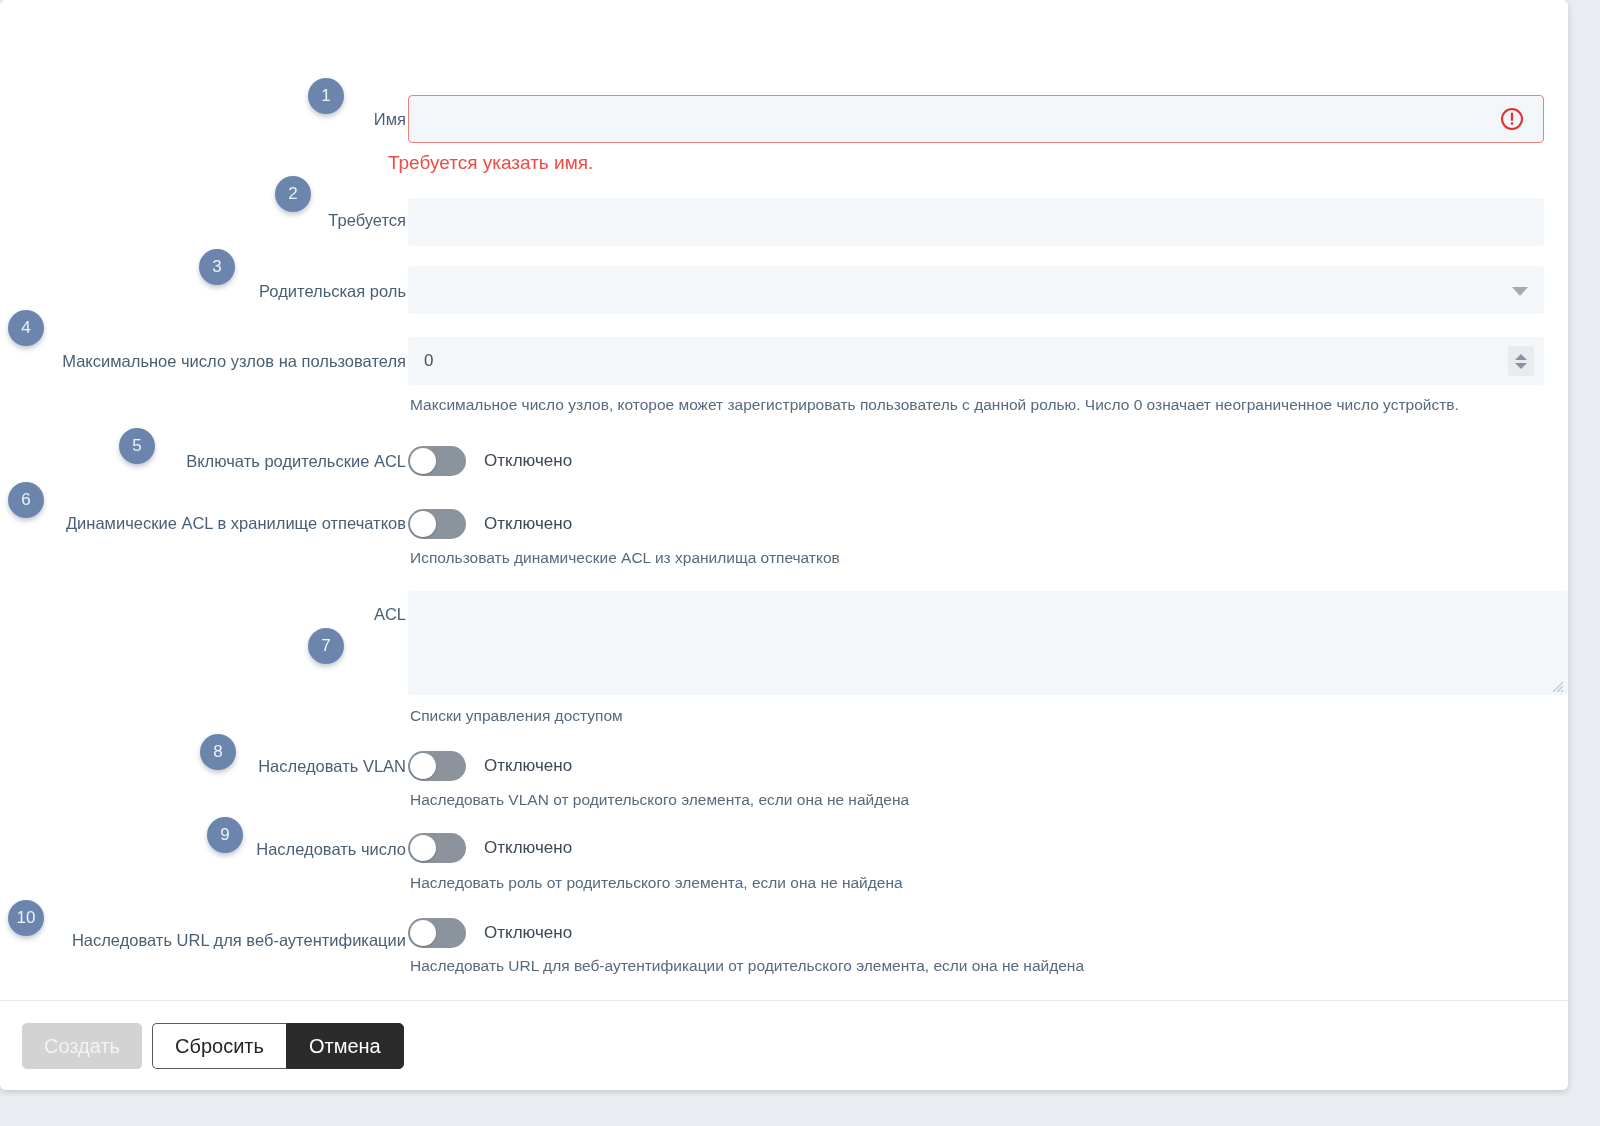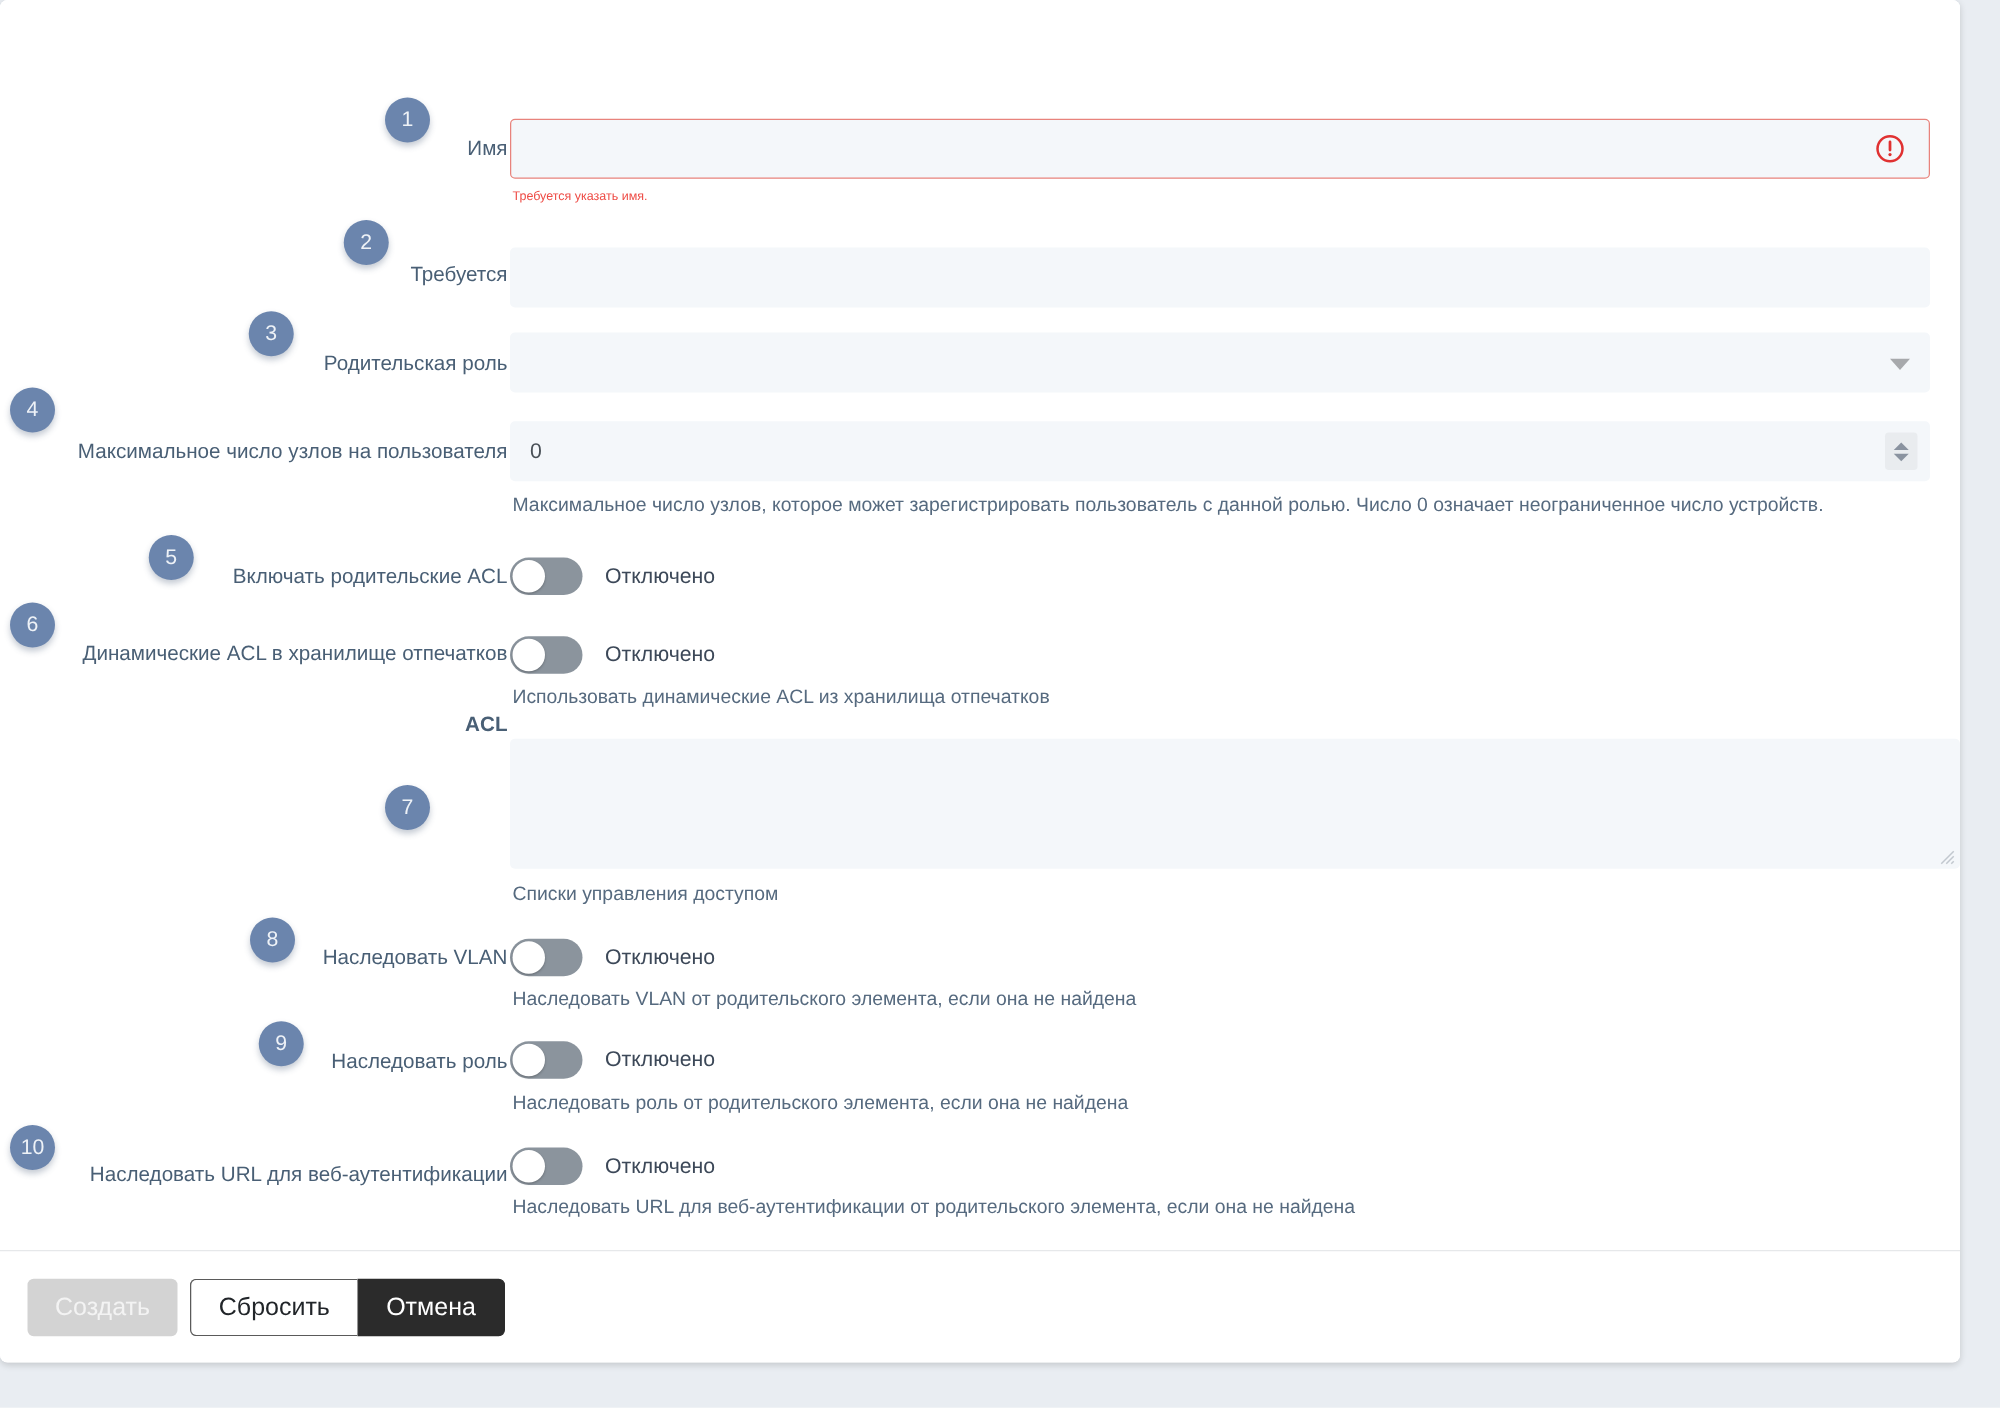--- a/index.html
+++ b/index.html
@@ -107,22 +107,22 @@
   .err-icon {
     position: absolute;
     right: 20px; top: 50%;
     transform: translateY(-50%);
     width: 24px; height: 24px;
     pointer-events: none;
   }
 
   .error-text {
     position: absolute;
-    left: 410px;
-    font-size: 10px;
+    left: 388px;
+    font-size: 19px;
     color: #ee4b45;
     white-space: nowrap;
     text-align: right;
   }
 
   .help-text {
     position: absolute;
     left: 410px;
     font-size: 15.5px;
     color: #566a7f;
@@ -330,21 +330,21 @@
         <span class="switch">
             <span class="knob"></span>
           </span>
         <span class="switch-label">Отключено</span>
       </div>
       <div class="help-text" style="top:549px;">Использовать динамические ACL из хранилища отпечатков</div>
     </div>
 
     <div class="row">
       <div class="badge" style="left:308px; top:628px;">7</div>
-      <div class="label" style="top:571px;font-weight:bold;">ACL</div>
+      <div class="label" style="top:605px;">ACL</div>
       <div class="field" style="top:591px;">
         <div style="position:relative; width:1160px;">
           <textarea class="textarea" style=""></textarea>
           <span class="resize-grip">
             <svg width="12" height="12" viewBox="0 0 12 12">
               <path d="M11 1 L1 11 M11 5 L5 11 M11 9 L9 11" stroke="#9aa3ad" stroke-width="1.2" fill="none"></path>
             </svg>
           </span>
         </div>
       </div>
@@ -358,21 +358,21 @@
         <span class="switch">
             <span class="knob"></span>
           </span>
         <span class="switch-label">Отключено</span>
       </div>
       <div class="help-text" style="top:791px;">Наследовать VLAN от родительского элемента, если она не найдена</div>
     </div>
 
     <div class="row">
       <div class="badge" style="left:207px; top:817px;">9</div>
-      <div class="label" style="top:840px;">Наследовать роль</div>
+      <div class="label" style="top:840px;">Наследовать число</div>
       <div class="switch-wrap" style="left:408px; top:833px;">
         <span class="switch">
             <span class="knob"></span>
           </span>
         <span class="switch-label">Отключено</span>
       </div>
       <div class="help-text" style="top:874px;">Наследовать роль от родительского элемента, если она не найдена</div>
     </div>
 
     <div class="row">

